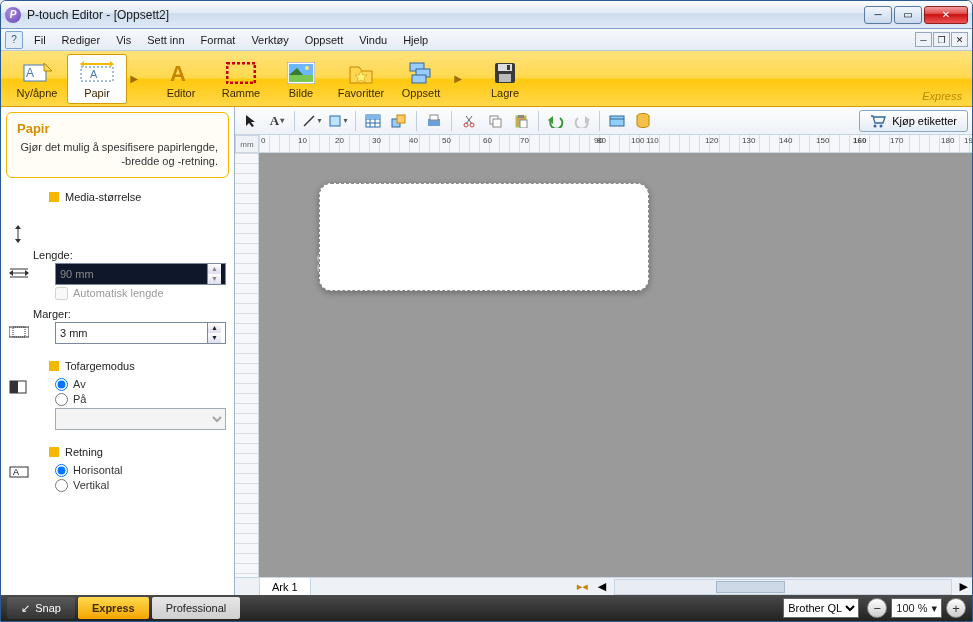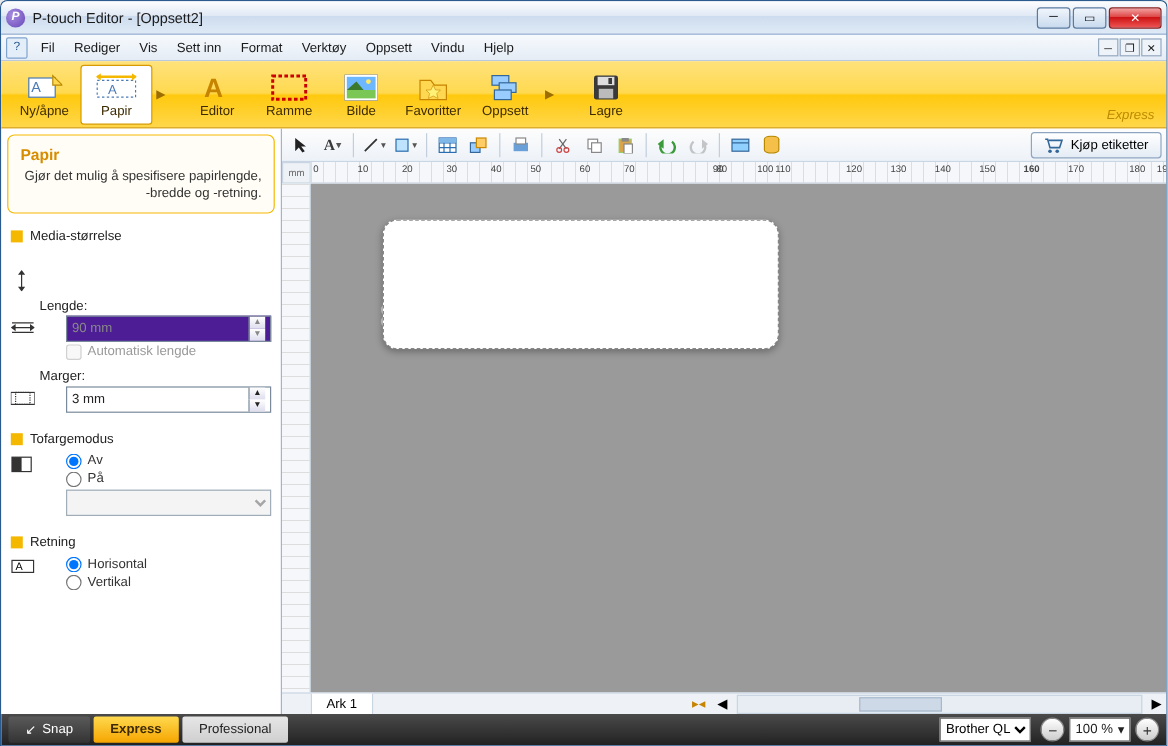--- a/index.html
+++ b/index.html
@@ -29,26 +29,26 @@
 .ribsep { width: 10px; }
 .ribright { position:absolute; right:10px; bottom:4px; font-size:11px; color:#bd8a00; font-style:italic; }
 
 .body { flex: 1; display: flex; overflow: hidden; }
 .sidebar { width: 234px; background: #fff; border-right: 1px solid #9fb4cf; display: flex; flex-direction: column; overflow: hidden; }
 .tipbox { margin: 5px; border: 1px solid #f5b800; border-radius: 6px; padding: 8px 10px; background: #fffdf5; }
 .tipbox h3 { font-size: 13px; color: #d88d00; font-weight: bold; margin-bottom: 4px; }
 .tipbox p { font-size: 11px; color: #333; line-height: 1.3; text-align: right; }
 
 .section { padding: 4px 8px 6px; font-size: 11px; color: #222; }
-.sectitle { font-size: 11px; color: #222; padding: 4px 0; display:flex; align-items:center; gap:6px; }
+.sectitle { font-size: 11px; color: #222; padding: 4px 0; display:flex; align-items:center; gap:6px;margin-left:40px; }
 .sectitle::before { content:''; width:10px; height:10px; background:#f5b800; display:inline-block; }
 .frow { display: flex; align-items: center; gap: 6px; margin: 2px 0 2px 22px; }
 .flabel { font-size: 11px; width: 100%; }
 .fselect, .fspin { flex: 1; height: 22px; border: 1px solid #7a8a9a; background: linear-gradient(#fff,#eef); font-size: 11px; padding: 0 4px; }
-.fspin { display: flex; align-items: center; justify-content: space-between; background:#4c1d95; color:#888;}
+.fspin { display: flex; align-items: center; justify-content: space-between; background:#0f172a; color:#888;}
 .fspin.enabled { background:#fff; color:#222; }
 .spinbtns { display:flex; flex-direction:column; }
 .spinbtns div { width:14px; height:10px; border-left:1px solid #7a8a9a; font-size:7px; text-align:center; line-height:9px; background:linear-gradient(#fff,#dde);}
 .chk, .rad { display:flex; align-items:center; gap:5px; font-size:11px; margin:2px 0 2px 22px; color:#333; }
 .chk input, .rad input { margin:0; }
 .chk.disabled { color:#9a9a9a; }
 .section .withicon { display:flex; align-items:flex-start; gap:4px;}
 .lefticon { width:20px; height:18px; margin-top:18px; }
 
 .canvas-area { flex: 1; display: flex; flex-direction: column; background: #fff; overflow:hidden; }

